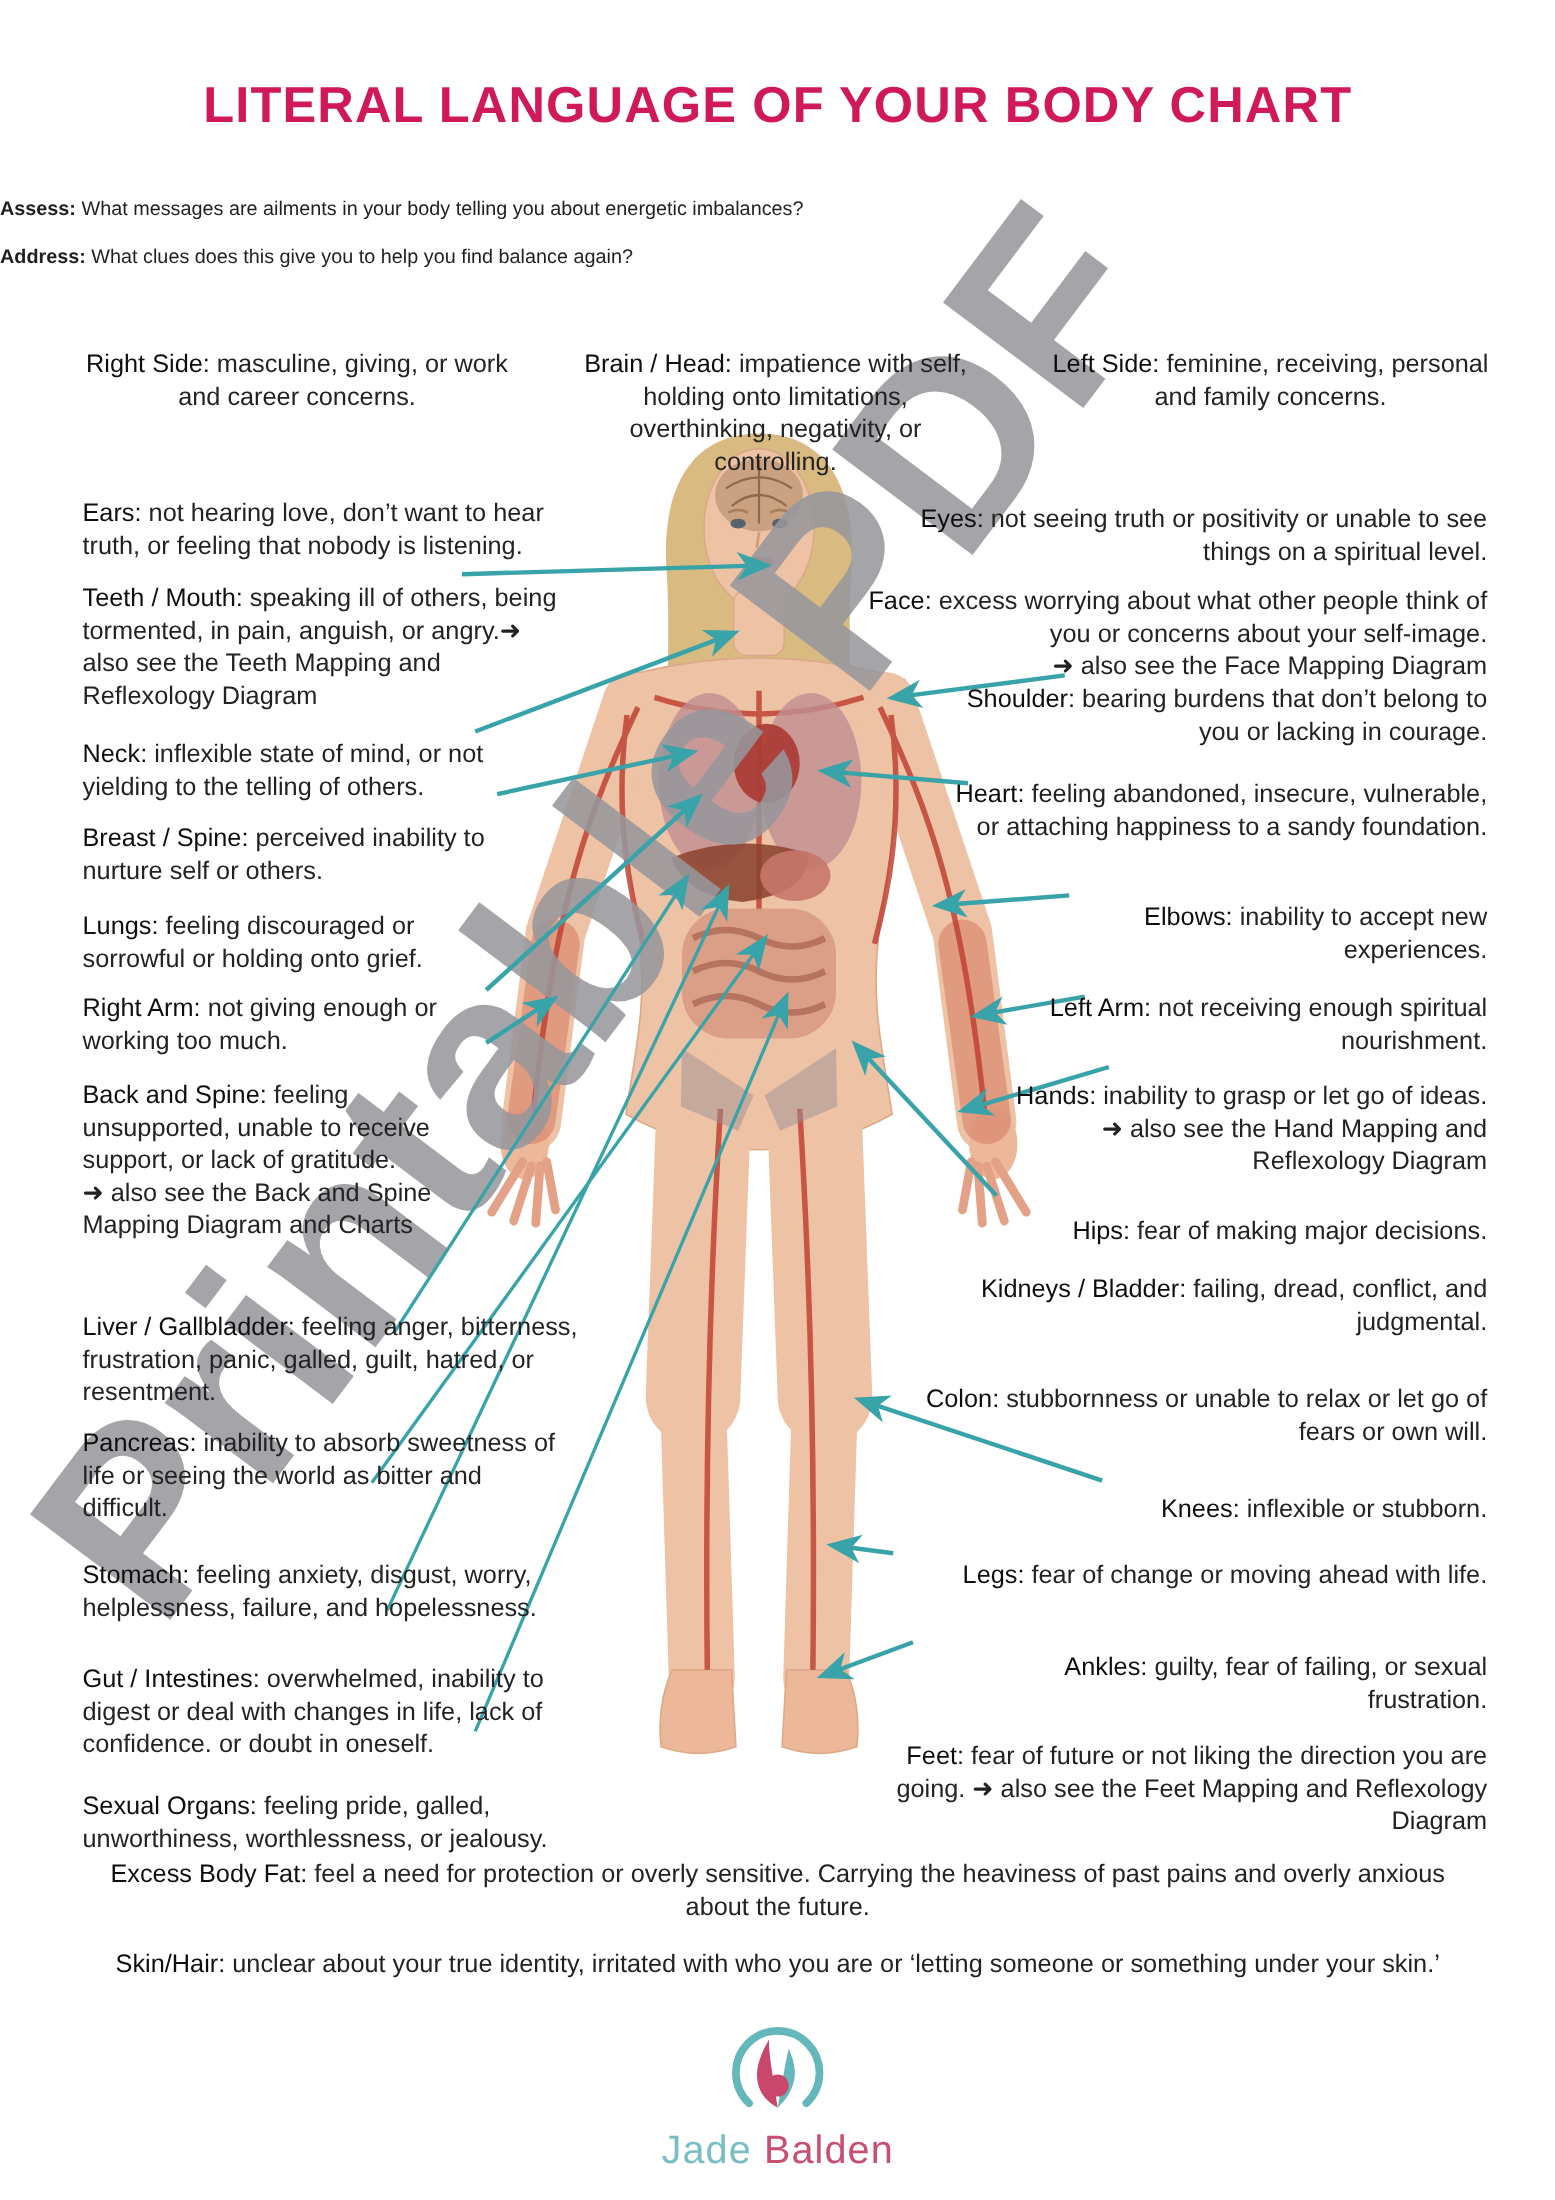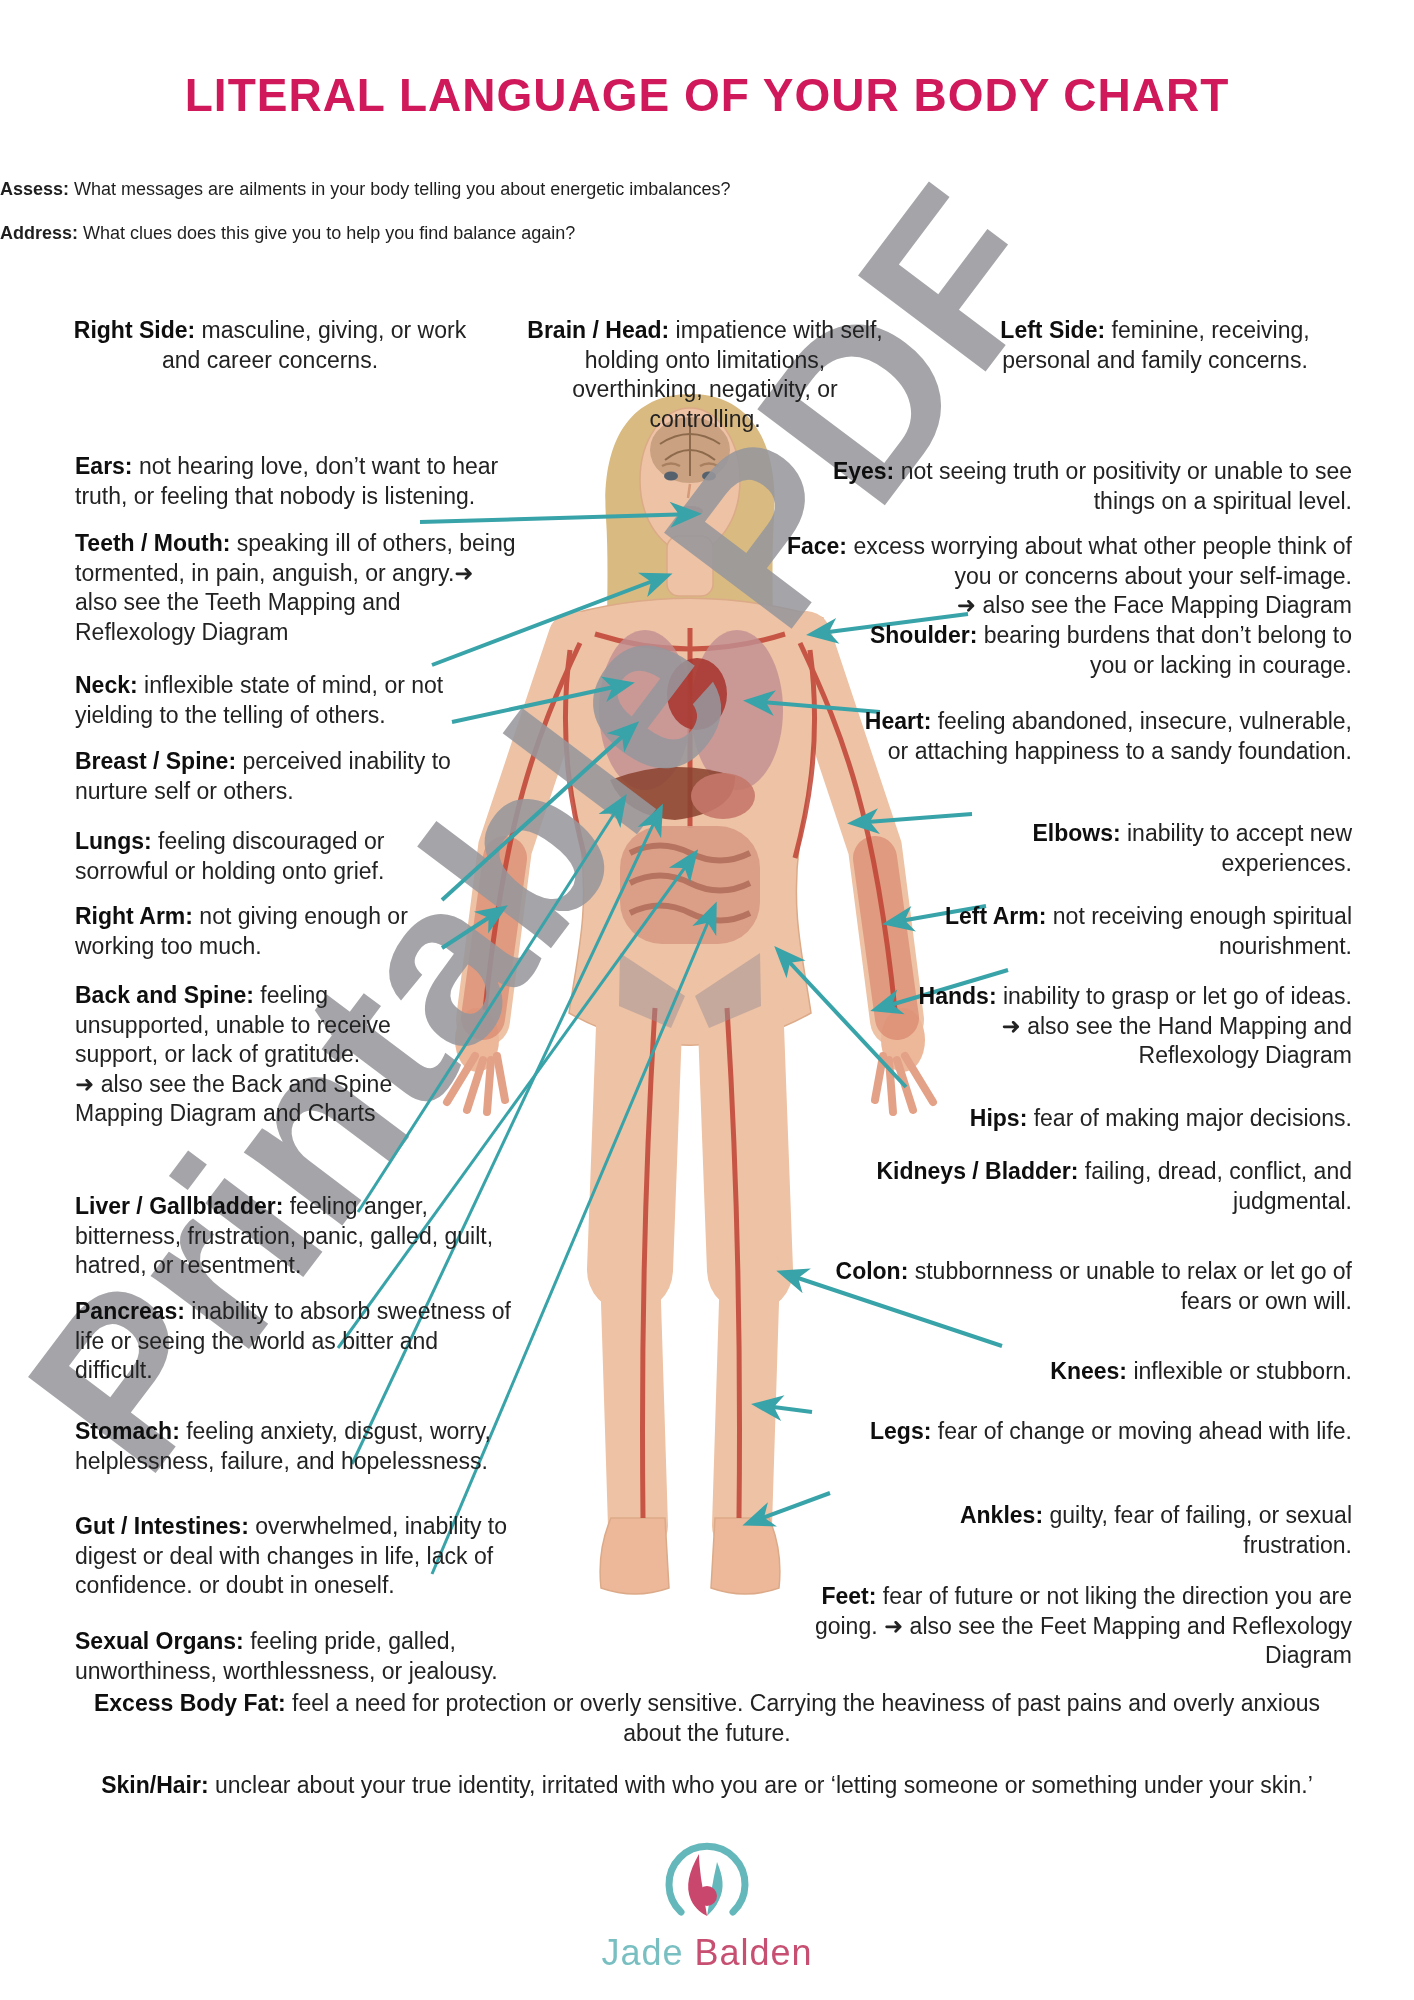--- a/index.html
+++ b/index.html
@@ -2,21 +2,21 @@
 <html><head>
 <meta charset="utf-8">
 <style>
   html,body{margin:0;padding:0;background:#ffffff;}
   #page{position:relative;width:1414px;height:2000px;background:#ffffff;overflow:hidden;
         font-family:"Liberation Sans", sans-serif;color:#1f1f1f;}
   .title{position:absolute;top:68px;left:0;width:100%;text-align:center;
          font-size:46px;font-weight:800;letter-spacing:1px;color:#d0195a;}
   .intro{position:absolute;left:0;width:100%;text-align:left;font-size:18px;line-height:1.3;}
   .blk{position:absolute;font-size:23px;line-height:1.28;white-space:pre-line;color:#222;}
-  .blk b{font-weight:700;color:#0e0e0e;}
+  .blk b{font-weight:400;color:#0e0e0e;}
   .left{text-align:left;}
   .right{text-align:right;}
   .center{text-align:center;}
   #watermark{position:absolute;left:-290px;top:690px;width:1660px;height:280px;line-height:280px;
              text-align:center;font-size:232px;font-weight:700;white-space:nowrap;
              color:rgba(150,150,156,0.87);transform:rotate(-53deg);z-index:2;pointer-events:none;}
   #figure{position:absolute;left:405px;top:388px;width:570px;height:1215px;z-index:1;}
   #arrow-layer{position:absolute;left:0;top:0;width:1414px;height:2000px;z-index:3;pointer-events:none;}
   .txt{z-index:4;}
   #logo{position:absolute;left:0;top:1838px;width:100%;text-align:center;z-index:4;}

